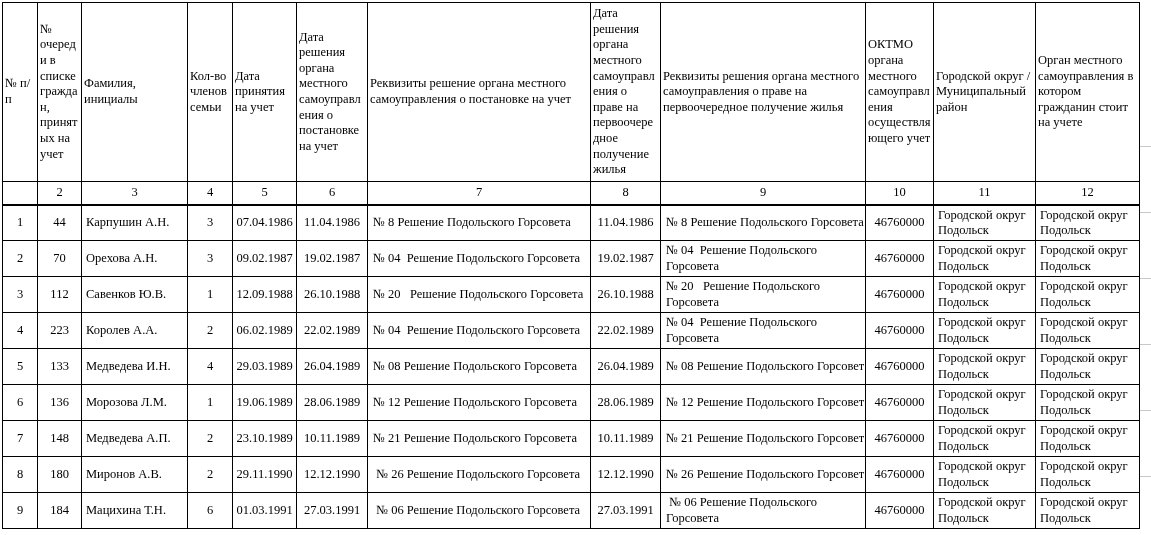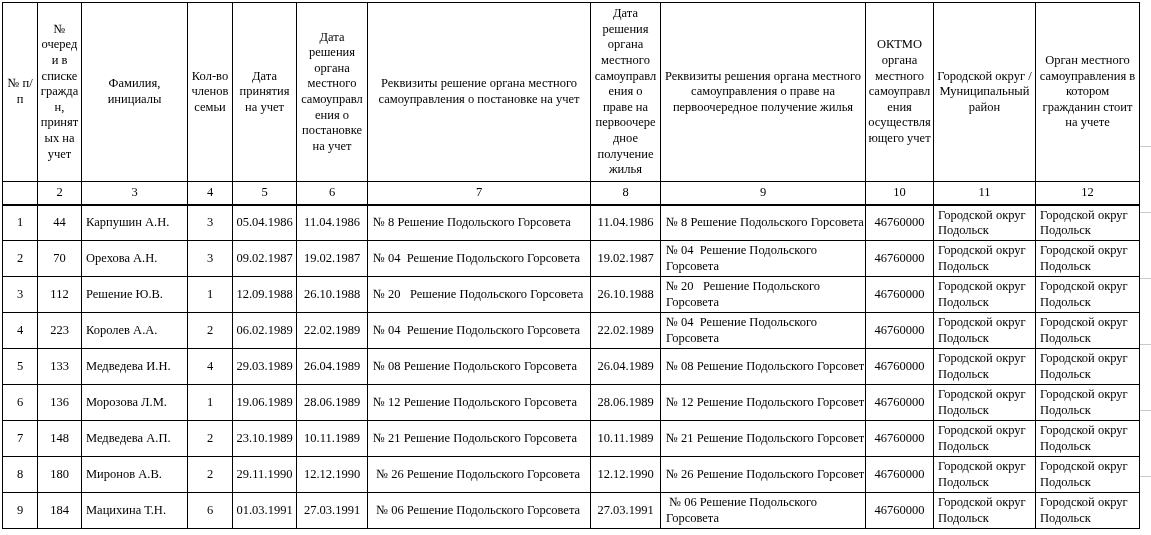--- a/index.html
+++ b/index.html
@@ -14,21 +14,21 @@
   }
   .reg th,.reg td{
     border:1px solid #000;
     font-weight:normal;font-size:12.5px;color:#000;
     vertical-align:middle;overflow:hidden;
   }
   tr.hrow{height:179px;}
   tr.nrow{height:23px;}
   tr.drow{height:36px;}
   th.hd{
-    text-align:center;padding:2px 2px;line-height:1.25;
+    text-align:left;padding:2px 2px;line-height:1.25;
     overflow-wrap:break-word;word-break:break-word;
   }
   tr.nrow td{text-align:center;border-bottom-width:2px;padding:0;}
   .al{text-align:left;padding:0 2px 0 4px;}
   .ac{text-align:center;padding:0 1px;}
   .nw{white-space:nowrap;margin-top:24px;}
   .pre{white-space:pre;font-size:12px;padding-left:5px;}
   .wr{line-height:1.22;}
   td.al{line-height:1.22;}
   .strip{position:absolute;left:1140px;top:0;width:11px;height:535px;background:#fff;}
@@ -79,21 +79,21 @@
         <td>9</td>
         <td>10</td>
         <td>11</td>
         <td>12</td>
       </tr>
       <tr class="drow">
         <td class="ac">1</td>
         <td class="ac">44</td>
         <td class="al nw">Карпушин А.Н.</td>
         <td class="ac">3</td>
-        <td class="ac nw">05.04.1986</td>
+        <td class="ac nw">07.04.1986</td>
         <td class="ac nw">11.04.1986</td>
         <td class="al pre">№ 8 Решение Подольского Горсовета</td>
         <td class="ac nw">11.04.1986</td>
         <td class="al pre">№ 8 Решение Подольского Горсовета</td>
         <td class="ac nw">46760000</td>
         <td class="al wr">Городской округ Подольск</td>
         <td class="al wr">Городской округ Подольск</td>
       </tr>
       <tr class="drow">
         <td class="ac">2</td>
@@ -106,21 +106,21 @@
         <td class="ac nw">19.02.1987</td>
         <td class="al pre">№ 04  Решение Подольского
 Горсовета</td>
         <td class="ac nw">46760000</td>
         <td class="al wr">Городской округ Подольск</td>
         <td class="al wr">Городской округ Подольск</td>
       </tr>
       <tr class="drow">
         <td class="ac">3</td>
         <td class="ac">112</td>
-        <td class="al nw">Решение Ю.В.</td>
+        <td class="al nw">Савенков Ю.В.</td>
         <td class="ac">1</td>
         <td class="ac nw">12.09.1988</td>
         <td class="ac nw">26.10.1988</td>
         <td class="al pre">№ 20   Решение Подольского Горсовета</td>
         <td class="ac nw">26.10.1988</td>
         <td class="al pre">№ 20   Решение Подольского
 Горсовета</td>
         <td class="ac nw">46760000</td>
         <td class="al wr">Городской округ Подольск</td>
         <td class="al wr">Городской округ Подольск</td>

